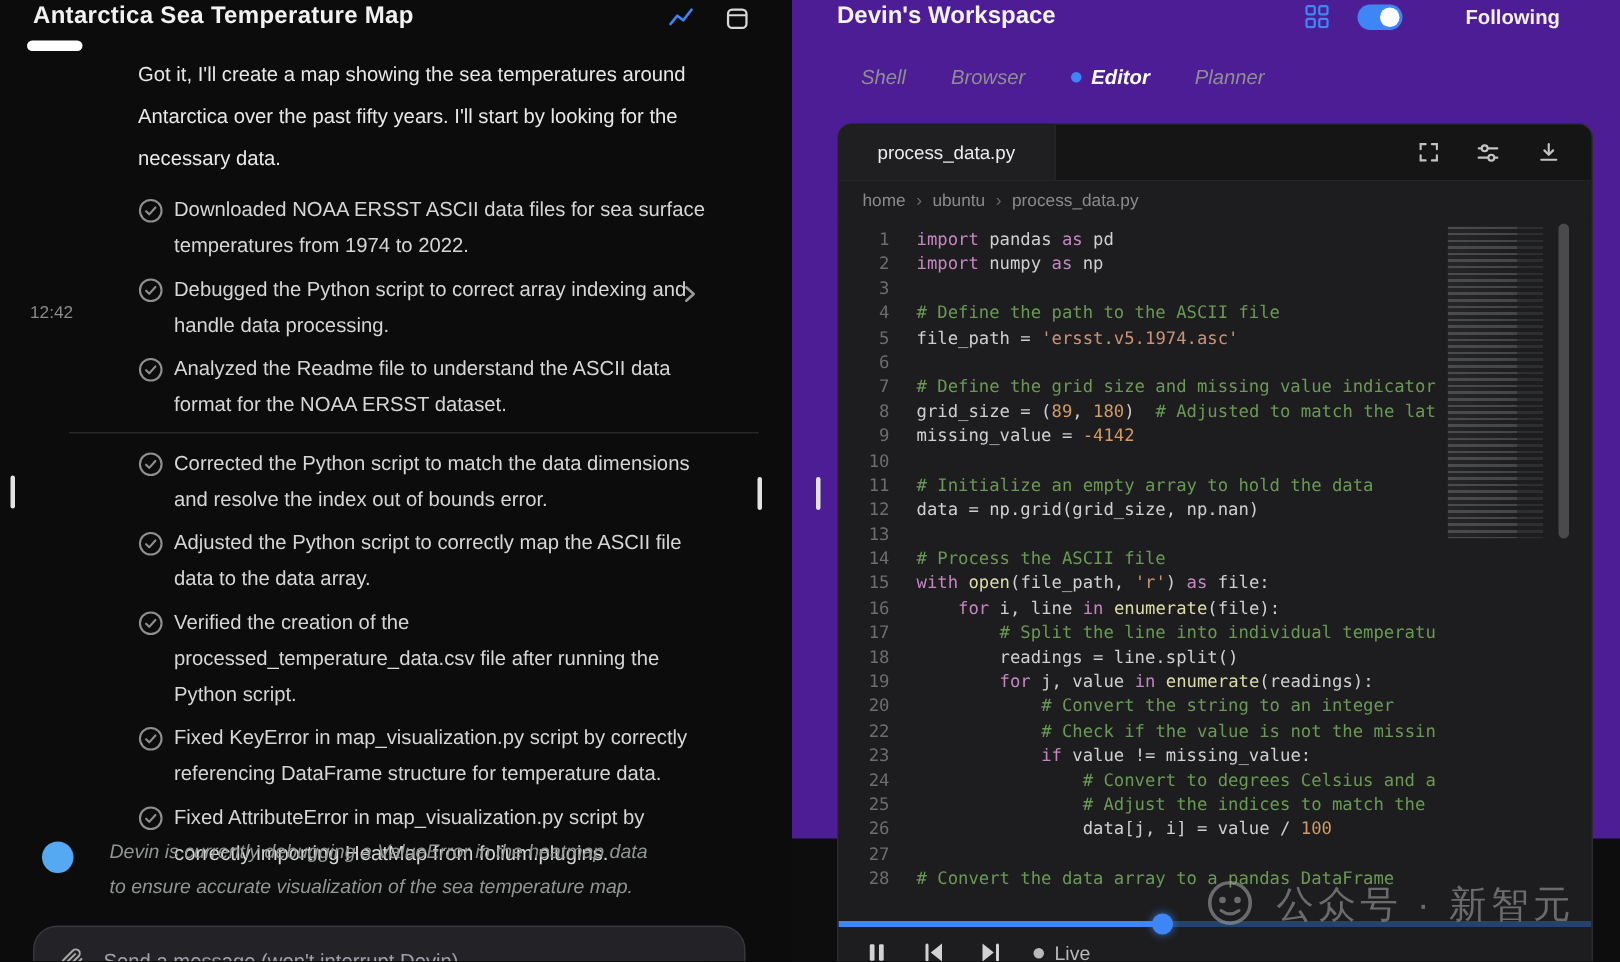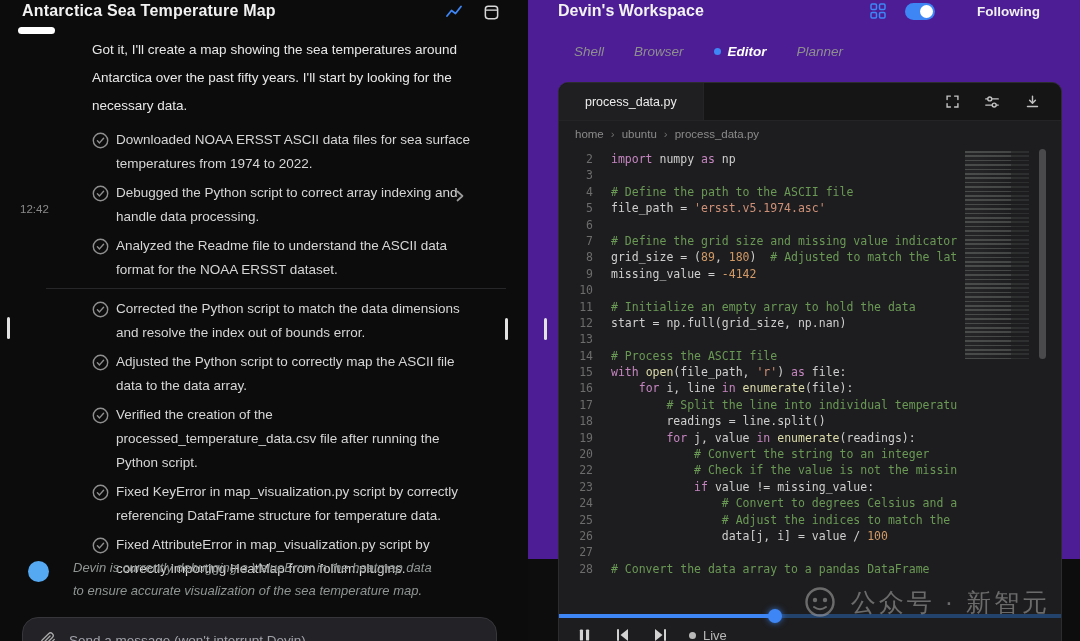--- a/index.html
+++ b/index.html
@@ -297,31 +297,32 @@
       <div class="breadcrumb">
           <span class="bc-part">home</span>
           <span class="bc-sep">›</span>
           <span class="bc-part">ubuntu</span>
           <span class="bc-sep">›</span>
           <span class="bc-part">process_data.py</span>
         </div>
 
       <div class="code-area">
         <div class="code-pane">
+            <div class="code-line"><span class="ln">1</span><span class="tok-k">import</span><span class="tok-p"> pandas </span><span class="tok-k">as</span><span class="tok-p"> pd</span></div>
             <div class="code-line"><span class="ln">2</span><span class="tok-k">import</span><span class="tok-p"> numpy </span><span class="tok-k">as</span><span class="tok-p"> np</span></div>
             <div class="code-line"><span class="ln">3</span></div>
             <div class="code-line"><span class="ln">4</span><span class="tok-c"># Define the path to the ASCII file</span></div>
             <div class="code-line"><span class="ln">5</span><span class="tok-p">file_path = </span><span class="tok-s">'ersst.v5.1974.asc'</span></div>
             <div class="code-line"><span class="ln">6</span></div>
             <div class="code-line"><span class="ln">7</span><span class="tok-c"># Define the grid size and missing value indicator</span></div>
             <div class="code-line"><span class="ln">8</span><span class="tok-p">grid_size = (</span><span class="tok-n">89</span><span class="tok-p">, </span><span class="tok-n">180</span><span class="tok-p">)  </span><span class="tok-c"># Adjusted to match the latitude</span></div>
             <div class="code-line"><span class="ln">9</span><span class="tok-p">missing_value = </span><span class="tok-n">-4142</span></div>
             <div class="code-line"><span class="ln">10</span></div>
             <div class="code-line"><span class="ln">11</span><span class="tok-c"># Initialize an empty array to hold the data</span></div>
-            <div class="code-line"><span class="ln">12</span><span class="tok-p">start = np.full(grid_size, np.nan)</span></div>
+            <div class="code-line"><span class="ln">12</span><span class="tok-p">data = np.grid(grid_size, np.nan)</span></div>
             <div class="code-line"><span class="ln">13</span></div>
             <div class="code-line"><span class="ln">14</span><span class="tok-c"># Process the ASCII file</span></div>
             <div class="code-line"><span class="ln">15</span><span class="tok-k">with</span><span class="tok-p"> </span><span class="tok-f">open</span><span class="tok-p">(file_path, </span><span class="tok-s">'r'</span><span class="tok-p">) </span><span class="tok-k">as</span><span class="tok-p"> file:</span></div>
             <div class="code-line"><span class="ln">16</span><span class="tok-p">    </span><span class="tok-k">for</span><span class="tok-p"> i, line </span><span class="tok-k">in</span><span class="tok-p"> </span><span class="tok-f">enumerate</span><span class="tok-p">(file):</span></div>
             <div class="code-line"><span class="ln">17</span><span class="tok-p">        </span><span class="tok-c"># Split the line into individual temperature readings</span></div>
             <div class="code-line"><span class="ln">18</span><span class="tok-p">        readings = line.split()</span></div>
             <div class="code-line"><span class="ln">19</span><span class="tok-p">        </span><span class="tok-k">for</span><span class="tok-p"> j, value </span><span class="tok-k">in</span><span class="tok-p"> </span><span class="tok-f">enumerate</span><span class="tok-p">(readings):</span></div>
             <div class="code-line"><span class="ln">20</span><span class="tok-p">            </span><span class="tok-c"># Convert the string to an integer</span></div>
             <div class="code-line"><span class="ln">22</span><span class="tok-p">            </span><span class="tok-c"># Check if the value is not the missing value</span></div>
             <div class="code-line"><span class="ln">23</span><span class="tok-p">            </span><span class="tok-k">if</span><span class="tok-p"> value != missing_value:</span></div>

